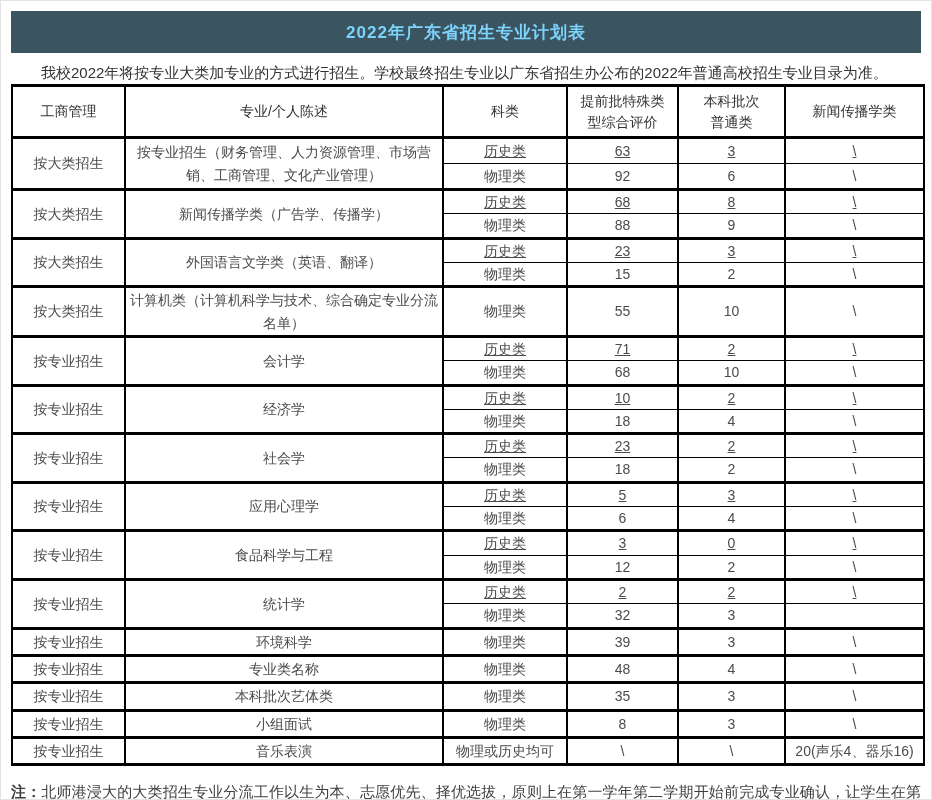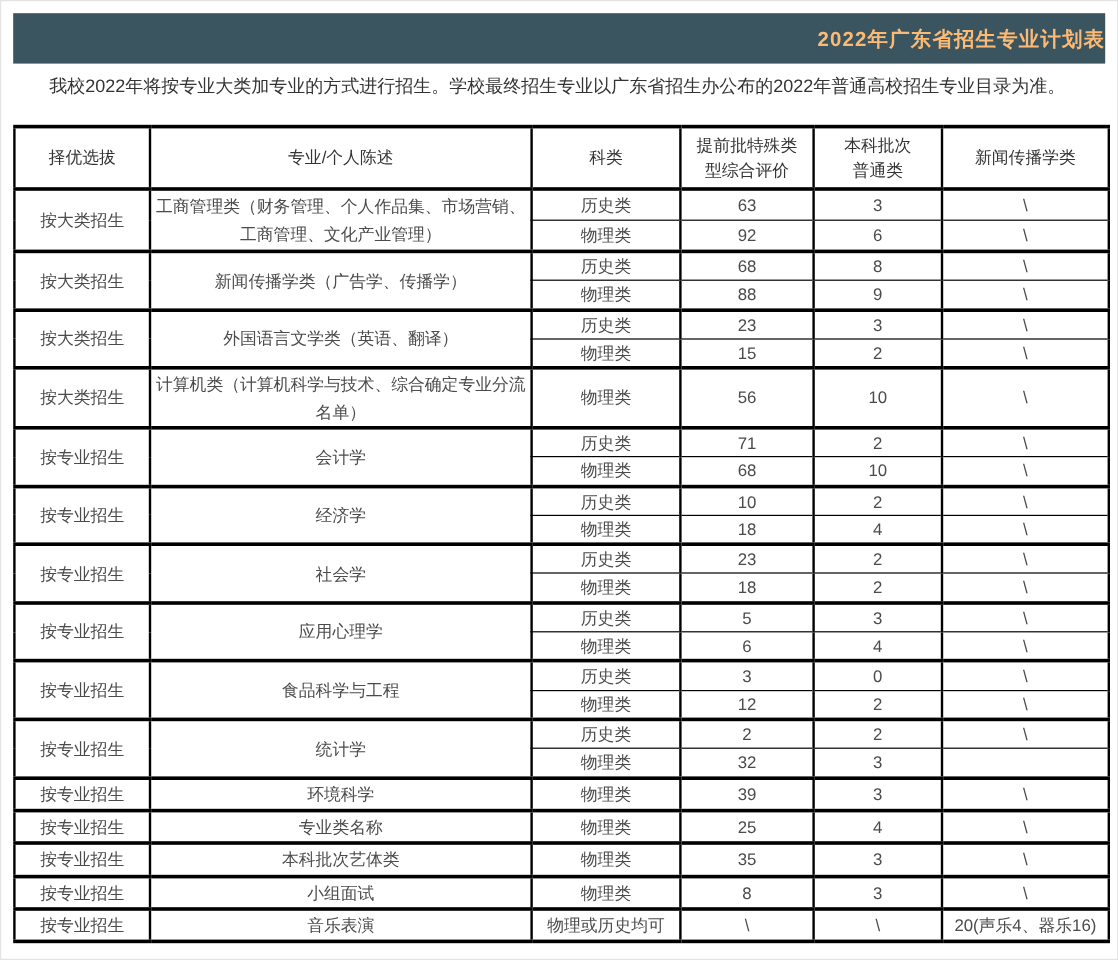--- a/index.html
+++ b/index.html
@@ -7,77 +7,77 @@
   .page {
     width:932px; height:800px; background:#fff; overflow:hidden;
     padding:10px; border:1px solid #e3e3e3;
     font-family:"Liberation Sans","DejaVu Sans",sans-serif;
   }
   .title-bar {
     height:42px; display:flex; align-items:center; justify-content:center;
     color:#fff; font-weight:bold; font-size:17px; letter-spacing:1px;
   }
   .intro {
-    margin:9px 0 20px 0; text-indent:2em; font-size:15px; color:#333;
+    margin:9px 0 0 0; text-indent:2em; font-size:15px; color:#333;
     line-height:22px;
   }
   table.plan {
     border-collapse:collapse; table-layout:fixed; width:912px; color:#4b4b4b;
   }
   .plan th, .plan td {
     border:2px solid #000; border-top-width:3px; border-bottom-width:3px;
     text-align:center; vertical-align:middle; font-size:14px; font-weight:normal;
     padding:1px 3px; overflow:hidden; line-height:1.45;
   }
   .plan th { white-space:pre-line; color:#333; }
-  .plan td.bb-thin { border-bottom-width:1px; }
+  .plan td.bb-thin { border-bottom-width:1px;text-decoration:underline; }
   .plan td.bt-thin { border-top-width:1px; }
   .plan td.major-cell { line-height:1.6; }
   .note {
     margin-top:12px; padding-left:32px; text-indent:-32px;
     font-size:15px; line-height:28px; color:#3f3f3f; text-align:justify;
   }
   .note-label { font-weight:bold; }
 </style>
 </head>
 <body>
 
 <div class="page">
 
-  <div class="title-bar" style="background: rgb(58, 85, 96); color: #fdba74; justify-content: flex-end;">
+  <div class="title-bar" style="background: rgb(58, 85, 96); color: #7dd3fc;">
     <span>2022年广东省招生专业计划表</span>
   </div>
 
   <p class="intro">我校2022年将按专业大类加专业的方式进行招生。学校最终招生专业以广东省招生办公布的2022年普通高校招生专业目录为准。</p>
 
   <table class="plan">
     <colgroup>
       <col style="width:113px">
         <col style="width:318px">
         <col style="width:124px">
       <col style="width:111px">
         <col style="width:107px">
         <col style="width:139px">
     </colgroup>
     <thead>
       <tr style="height:52px">
-          <th>择优选拔</th>
+          <th>工商管理</th>
           <th>专业/个人陈述</th>
           <th>科类</th>
           <th>提前批特殊类
 型综合评价</th>
           <th>本科批次
 普通类</th>
           <th>新闻传播学类</th>
         </tr>
     </thead>
     <tbody>
         <tr style="height: 26px;">
           <td rowspan="2" class="mode-cell">按大类招生</td>
-          <td rowspan="2" class="major-cell">工商管理类（财务管理、个人作品集、市场营销、工商管理、文化产业管理）</td>
+          <td rowspan="2" class="major-cell">按专业招生（财务管理、人力资源管理、市场营销、工商管理、文化产业管理）</td>
           <td class="bb-thin">历史类</td>
           <td class="bb-thin">63</td>
           <td class="bb-thin">3</td>
           <td class="bb-thin">\</td>
         </tr>
         <tr style="height: 26px;">
           <td class="bt-thin">物理类</td>
           <td class="bt-thin">92</td>
           <td class="bt-thin">6</td>
           <td class="bt-thin">\</td>
@@ -107,21 +107,21 @@
         <tr style="height: 20px;">
           <td class="bt-thin">物理类</td>
           <td class="bt-thin">15</td>
           <td class="bt-thin">2</td>
           <td class="bt-thin">\</td>
         </tr>
         <tr style="height: 48px;">
           <td rowspan="1" class="mode-cell">按大类招生</td>
           <td rowspan="1" class="major-cell">计算机类（计算机科学与技术、综合确定专业分流名单）</td>
           <td>物理类</td>
-          <td>56</td>
+          <td>55</td>
           <td>10</td>
           <td>\</td>
         </tr>
         <tr style="height: 20px;">
           <td rowspan="2" class="mode-cell">按专业招生</td>
           <td rowspan="2" class="major-cell">会计学</td>
           <td class="bb-thin">历史类</td>
           <td class="bb-thin">71</td>
           <td class="bb-thin">2</td>
           <td class="bb-thin">\</td>
@@ -207,21 +207,21 @@
           <td rowspan="1" class="major-cell">环境科学</td>
           <td>物理类</td>
           <td>39</td>
           <td>3</td>
           <td>\</td>
         </tr>
         <tr style="height: 20px;">
           <td rowspan="1" class="mode-cell">按专业招生</td>
           <td rowspan="1" class="major-cell">专业类名称</td>
           <td>物理类</td>
-          <td>25</td>
+          <td>48</td>
           <td>4</td>
           <td>\</td>
         </tr>
         <tr style="height: 20px;">
           <td rowspan="1" class="mode-cell">按专业招生</td>
           <td rowspan="1" class="major-cell">本科批次艺体类</td>
           <td>物理类</td>
           <td>35</td>
           <td>3</td>
           <td>\</td>

